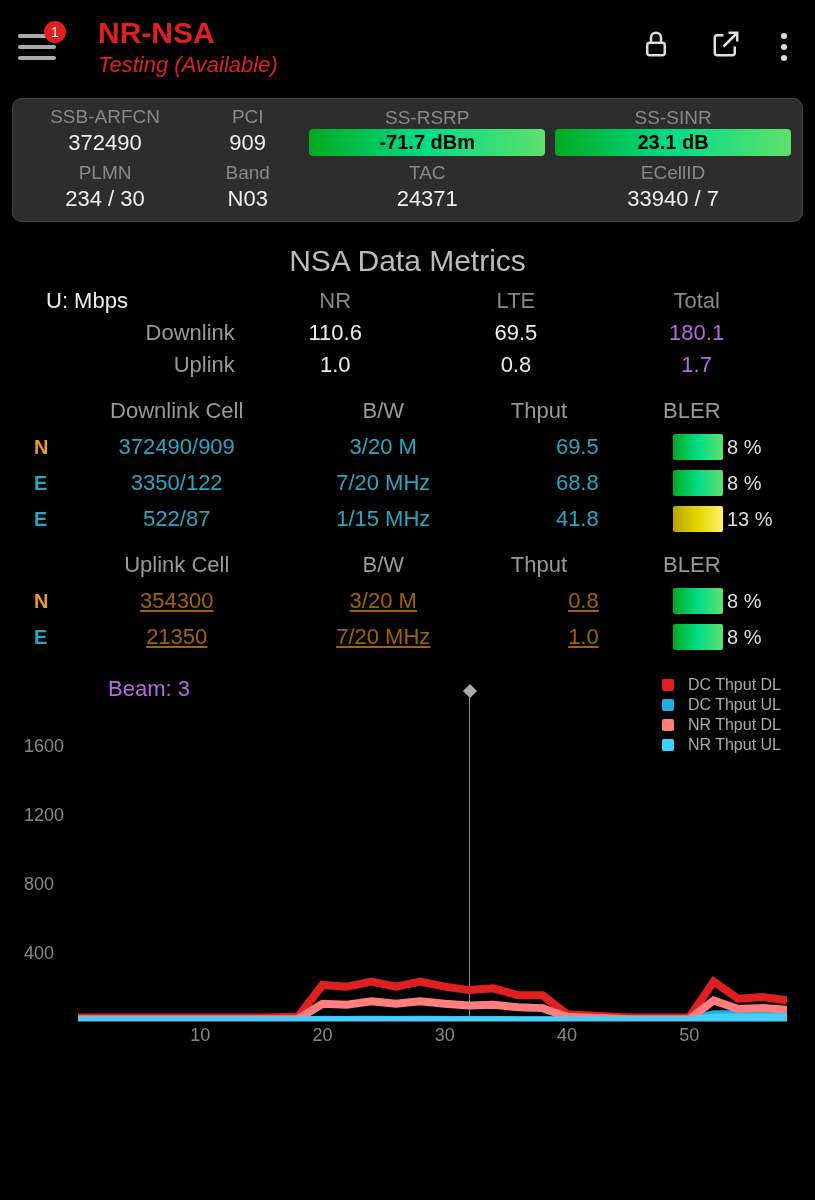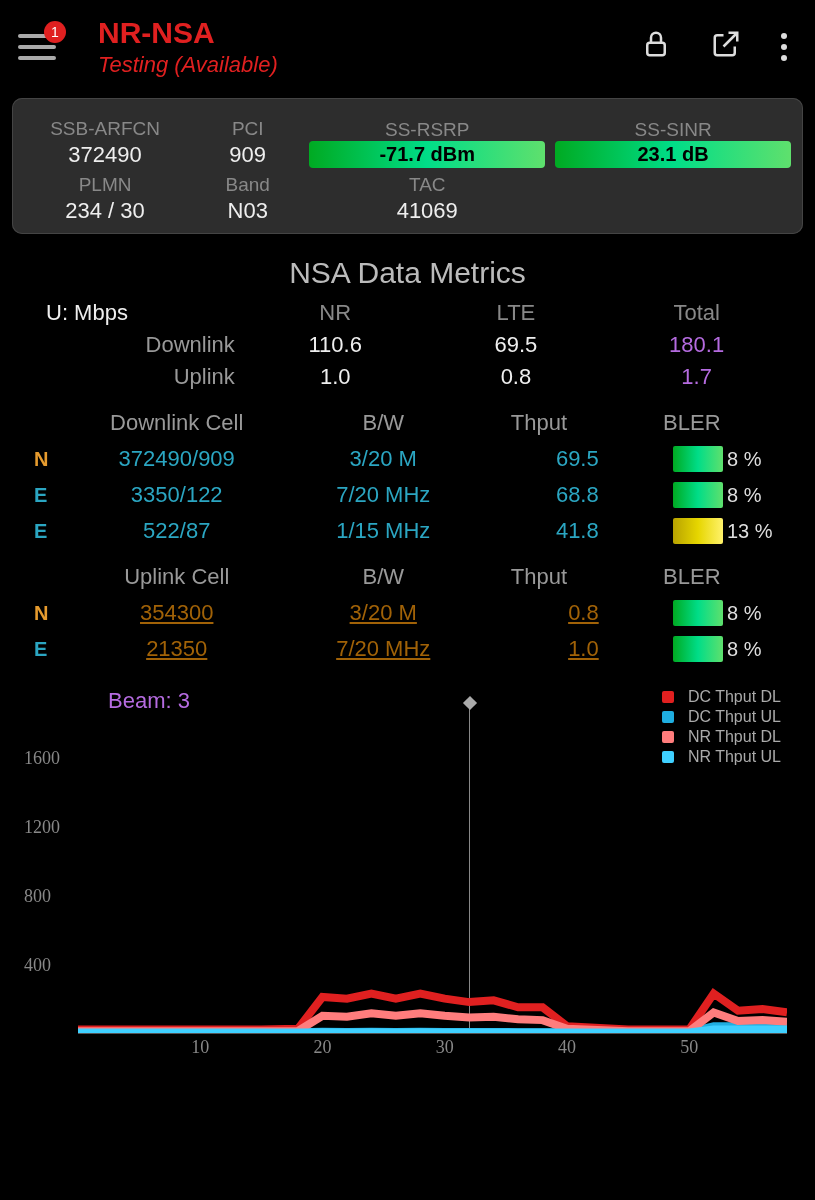--- a/index.html
+++ b/index.html
@@ -15,21 +15,21 @@
   .title-block { margin-left:30px; flex:1; }
   .title-block .title { color:#e02020; font-weight:bold; font-size:30px; }
   .title-block .subtitle { color:#e02020; font-size:22px; margin-top:2px;font-style:italic; }
   .top-icons { display:flex; gap:40px; align-items:center; margin-right:10px; }
   .icon-btn { color:#ddd; cursor:pointer; }
   .icon-btn svg { width:30px; height:30px; stroke:#ddd; fill:none; stroke-width:2; }
   .dots { display:flex; flex-direction:column; gap:5px; cursor:pointer; }
   .dots span { width:6px; height:6px; background:#ddd; border-radius:50%; }
 
   
-  .card { margin:8px 12px; background:#2d2d2d; border-radius:10px; padding:20px 12px 10px 12px; box-shadow:0 0 0 1px #444 inset; }
+  .card { margin:8px 12px; background:#2d2d2d; border-radius:10px; padding:8px 12px 10px 12px; box-shadow:0 0 0 1px #444 inset; }
   .card-row { display:grid; grid-template-columns: 1.1fr 0.7fr 1.6fr 1.6fr; gap:10px; text-align:center; align-items:center; }
   .card-row .lbl { color:#888; font-size:19px; }
   .card-row .val { color:#eee; font-size:22px; margin-top:2px; }
   .pill { background:linear-gradient(90deg,#0a2,#0d8,#5fe06d); color:#000; font-weight:600; border-radius:4px; padding:2px 0; font-size:20px; }
   .card-row2 { margin-top:6px; }
 
   
   .section-title { text-align:center; color:#bbb; font-size:30px; margin:14px 0 10px 0; }
 
   
@@ -59,21 +59,21 @@
   .bler-bar { width:50px; height:26px; background:linear-gradient(90deg,#0a2,#0d8,#5fe06d); border-radius:2px; margin-right:4px;}
   .bler-bar.warn { background:linear-gradient(90deg,#b8a300,#e6d600,#fff26b); }
   .bler-val { color:#ddd; font-size:20px; min-width:54px; text-align:left; }
 
   
   .chart-wrap { position:relative; margin:26px 18px 0 18px; height:370px; }
   .beam { color:#b56be0; font-size:22px; position:absolute; left:90px; top:0; }
   .legend { position:absolute; right:16px; top:0; font-size:16px; color:#aaa; }
   .legend .li { display:flex; align-items:center; gap:14px; margin-bottom:2px; }
   .legend .sw { width:12px; height:12px; border-radius:2px; }
-  .chart { position:absolute; left:0; right:0; top:36px; bottom:0;font-family:Liberation Serif, serif; }
+  .chart { position:absolute; left:0; right:0; top:36px; bottom:0; }
   .ytick { position:absolute; left:6px; color:#888; font-size:18px; transform:translateY(-50%); }
   .xtick { position:absolute; bottom:0; color:#888; font-size:18px; transform:translateX(-50%); }
   .plot { position:absolute; left:60px; right:10px; top:0; bottom:24px; border-bottom:1px solid #555; }
   .marker { position:absolute; top:-20px; bottom:0; width:0; border-left:1px solid #888; }
   .marker::before { content:""; position:absolute; top:-6px; left:-5px; width:10px; height:10px; background:#aaa; transform:rotate(45deg); }
   svg.lines { position:absolute; inset:0; width:100%; height:100%; }
 </style>
 </head>
 <body>
 
@@ -133,21 +133,25 @@
     <div>
         <div class="lbl">PLMN</div>
          <div class="val">234 / 30</div>
       </div>
     <div>
         <div class="lbl">Band</div>
          <div class="val">N03</div>
       </div>
     <div>
         <div class="lbl">TAC</div>
-         <div class="val">41069</div>
+         <div class="val">24371</div>
+      </div>
+    <div>
+        <div class="lbl">ECellID</div>
+         <div class="val">33940 / 7</div>
       </div>
   </div>
 </div>
 
 <div class="section-title">NSA Data Metrics</div>
 
 <div class="data-metrics">
   <div class="dm-head">
     <div class="h left">U: Mbps</div>
     <div class="h">NR</div>

